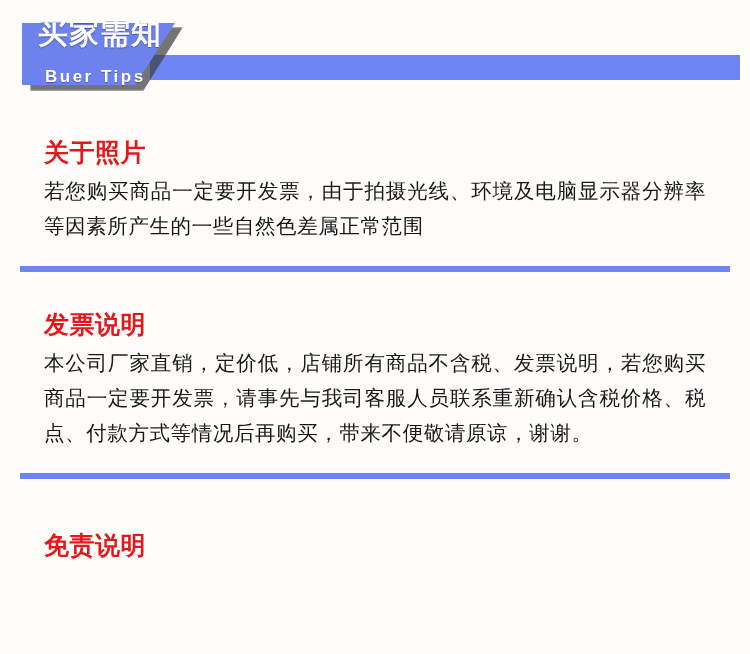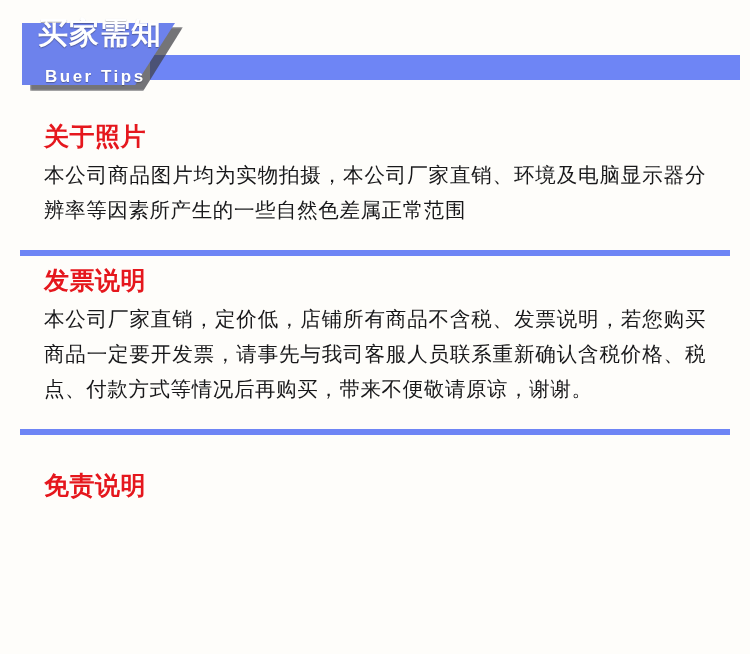--- a/index.html
+++ b/index.html
@@ -98,21 +98,21 @@
   .section {
     padding: 0 44px 0 44px;
   }
   .section-heading {
     color: #e5171d;
     font-family: "DejaVu Sans", "Liberation Sans", sans-serif;
     font-size: 25px;
     font-weight: bold;
     line-height: 30px;
     letter-spacing: 0.5px;
-    margin: 0 0 6px 0;
+    margin: 16px 0 6px 0;
     white-space: nowrap;
   }
   .section-body {
     color: #18181a;
     font-family: "DejaVu Serif", "Liberation Serif", serif;
     font-size: 20.5px;
     line-height: 35px;
     letter-spacing: 0.6px;
     margin: 0;
     text-align: justify;
@@ -121,21 +121,21 @@
 
   .divider {
     width: 710px;
     height: 6px;
     background: #6e85f5;
     margin: 0 auto;
   }
 
   .sec1 { padding-top: 22px; }
   .gap-a { height: 22px; }
-  .sec2 { padding-top: 10px; }
+  .sec2 { padding-top: 22px; }
   .gap-b { height: 22px; }
   .sec3 { padding-top: 36px; }
   .gap-c { height: 18px; }
 </style>
 </head>
 <body>
 
 <div class="banner">
   <div class="banner-bar"></div>
   <div class="banner-tab-shadow"></div>
@@ -143,21 +143,21 @@
   <div class="banner-text">
     <div class="banner-title-cn">买家需知</div>
     <div class="banner-title-en">Buer Tips</div>
   </div>
 </div>
 
 <div class="content">
 
   <div class="section sec1">
     <h2 class="section-heading">关于照片</h2>
-    <p class="section-body">本公司商品图片均为实物拍摄，本公司厂家直销、环境及电脑显示器分辨率等因素所产生的一些自然色差属正常范围</p>
+    <p class="section-body">若您购买商品一定要开发票，由于拍摄光线、环境及电脑显示器分辨率等因素所产生的一些自然色差属正常范围</p>
   </div>
 
   <div class="gap-a"></div>
   <div class="divider"></div>
 
   <div class="section sec2">
     <h2 class="section-heading">发票说明</h2>
     <p class="section-body">本公司厂家直销，定价低，店铺所有商品不含税、发票说明，若您购买商品一定要开发票，请事先与我司客服人员联系重新确认含税价格、税点、付款方式等情况后再购买，带来不便敬请原谅，谢谢。</p>
   </div>
 

